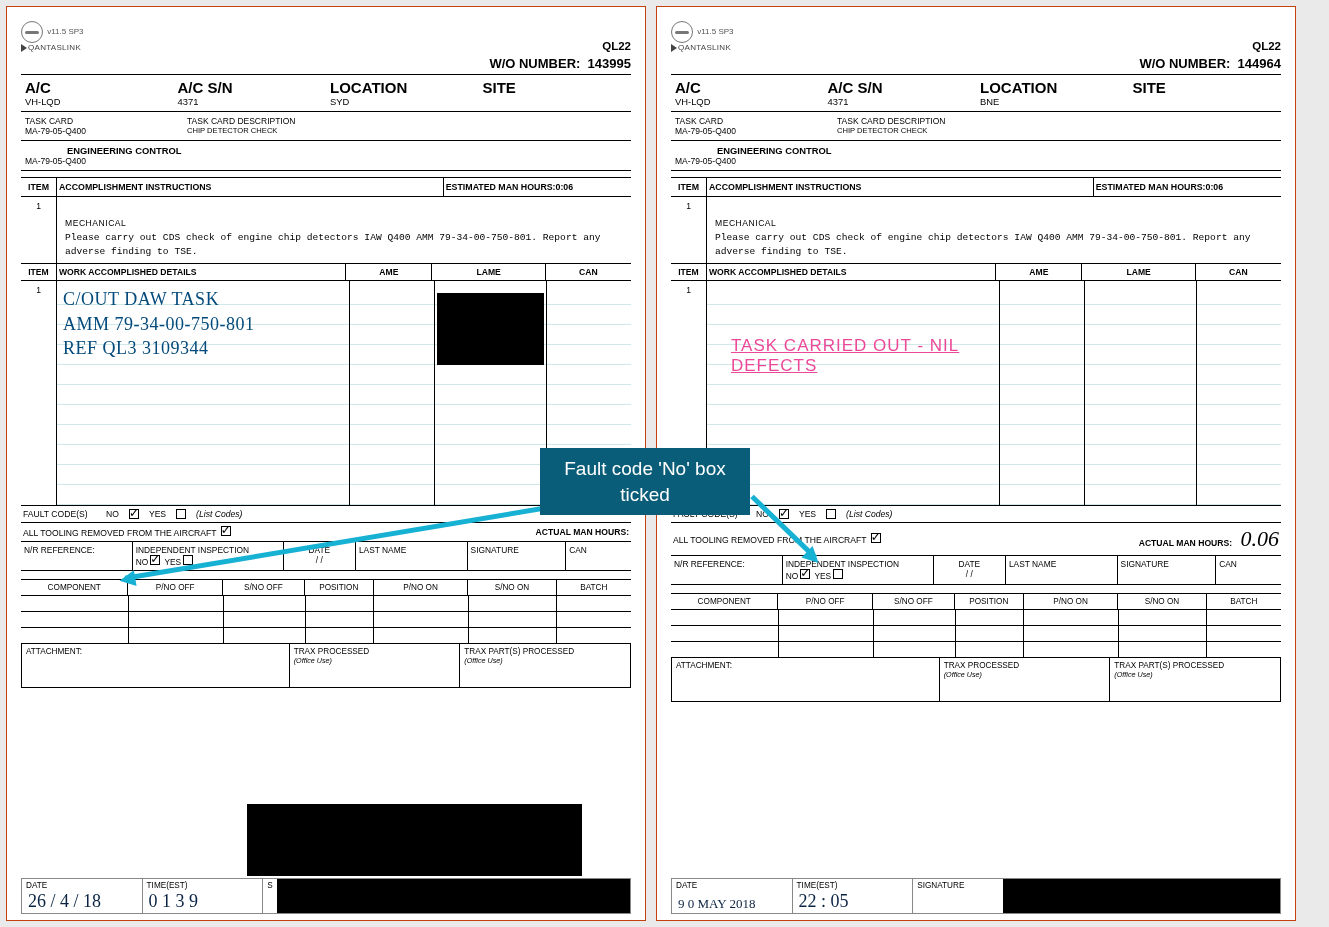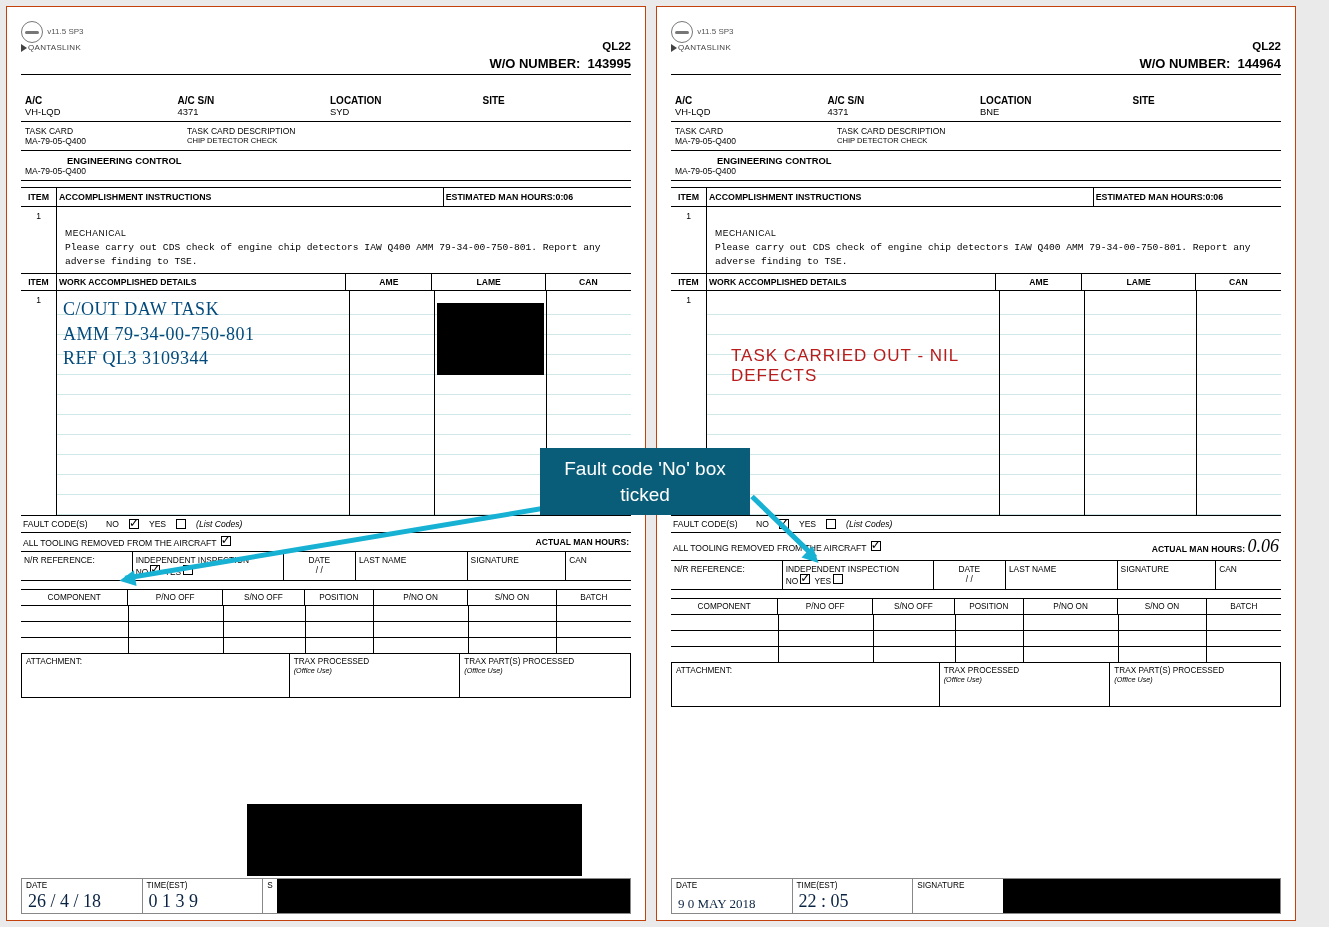--- a/index.html
+++ b/index.html
@@ -38,21 +38,21 @@
     width:22px; height:22px; border:1.6px solid #777; border-radius:50%;
     display:inline-block; vertical-align:middle; margin-right:2px; position:relative;
   }
   .logo::after{content:""; position:absolute; left:3px; top:9px; width:14px;height:3px;background:#777;border-radius:2px;}
   .ql22 { font-weight:bold; font-size:11.5px; }
   .brand { font-size:8px; letter-spacing:0.3px; color:#444; }
   .brand::before{content:"";display:inline-block;width:0;height:0;border-left:6px solid #444;border-top:4px solid transparent;border-bottom:4px solid transparent;margin-right:1px;vertical-align:middle;}
   .wo-line { text-align:right; font-weight:bold; font-size:13px; margin-top:4px; border-bottom:1px solid #000; padding-bottom:3px;}
   .hdr-grid { display:flex; border-bottom:1px solid #000; }
   .hdr-grid > div { padding:4px 4px; flex:1;}
-  .hdr-grid .lab { font-weight:bold; font-size:10px;margin-top:16px;}
+  .hdr-grid .lab { font-weight:bold; font-size:15px;}
   .hdr-grid .val { font-size:9.4px;}
   .col-ac{flex:1.2;}
   .col-sn{flex:2;}
   .col-loc{flex:2;}
   .col-site{flex:1.5;}
   .row2 { display:flex; border-bottom:1px solid #000;}
   .row2 > div { padding:4px 4px;}
   .row2 .tc {flex:1.4;}
   .row2 .desc {flex:4;}
   .eng { border-bottom:1px solid #000; padding:4px 4px;}
@@ -80,22 +80,22 @@
   .wacc-body > div:last-child{border-right:none;}
   .ruled-lines{
     background: repeating-linear-gradient(to bottom, transparent 0, transparent 19px, #9cc 19px, #9cc 20px);
     width:100%; height:100%; position:absolute; top:4px; left:0; opacity:0.45;
   }
   .handwriting{
     font-family:"Comic Sans MS","Bradley Hand",cursive;
     font-size:18px; color:#034a7c; position:relative; padding:6px 6px; line-height:1.35; letter-spacing:0.5px;
   }
   .stamp-text{
-    font-family:Arial; font-size:17px; color:#b91c1c; letter-spacing:1px;
-    position:absolute; top:55px; left:24px;
+    font-family:Arial; font-size:17px; color:#ec4899; letter-spacing:1px;
+    position:absolute; top:55px; left:24px;text-decoration:underline;
   }
   .black-block{background:#000;position:absolute;}
   .db1{top:12px;left:2px;right:2px;height:72px;}
   .fault-line{font-size:8.6px;padding:3px 2px;border-bottom:1px solid #000;display:flex;align-items:center;gap:8px;}
   .chk{display:inline-block;width:10px;height:10px;border:1px solid #000;position:relative;margin:0 2px;}
   .chk.ticked::after{content:"✓";position:absolute;top:-4px;left:-1px;font-size:12px;color:#000;}
   .tooling-line{font-size:8.6px;padding:3px 2px;border-bottom:1px solid #000;display:flex;align-items:center;justify-content:space-between;}
   .actual-mh{font-weight:bold;font-size:8.6px;}
   .nr-row{display:flex;font-size:8.4px;border-bottom:1px solid #000;}
   .nr-row > div{border-right:1px solid #000;padding:3px 3px;}
@@ -426,21 +426,21 @@
       <span class="chk"></span>
       <span style="font-style:italic;">(List Codes)</span>
     </div>
     <div class="tooling-line">
       <span>
         <span>ALL TOOLING REMOVED FROM THE AIRCRAFT</span>
         <span class="chk ticked"></span>
       </span>
       <span class="actual-mh">
         <span>ACTUAL MAN HOURS:</span>
-        <span style="font-family:'Bradley Hand',cursive;font-size:18px;font-weight:normal;font-style:italic;">0.06</span>
+        <span style="font-family:'Bradley Hand',cursive;font-size:22px;font-weight:normal;font-style:italic;margin-left:6px;">0.06</span>
       </span>
     </div>
     <div class="nr-row">
       <div class="nr-ref">N/R REFERENCE:</div>
       <div class="nr-insp">
         <div>INDEPENDENT INSPECTION</div>
         <span>NO</span><span class="chk ticked"></span>
         <span>YES</span><span class="chk"></span>
       </div>
       <div class="nr-date">

